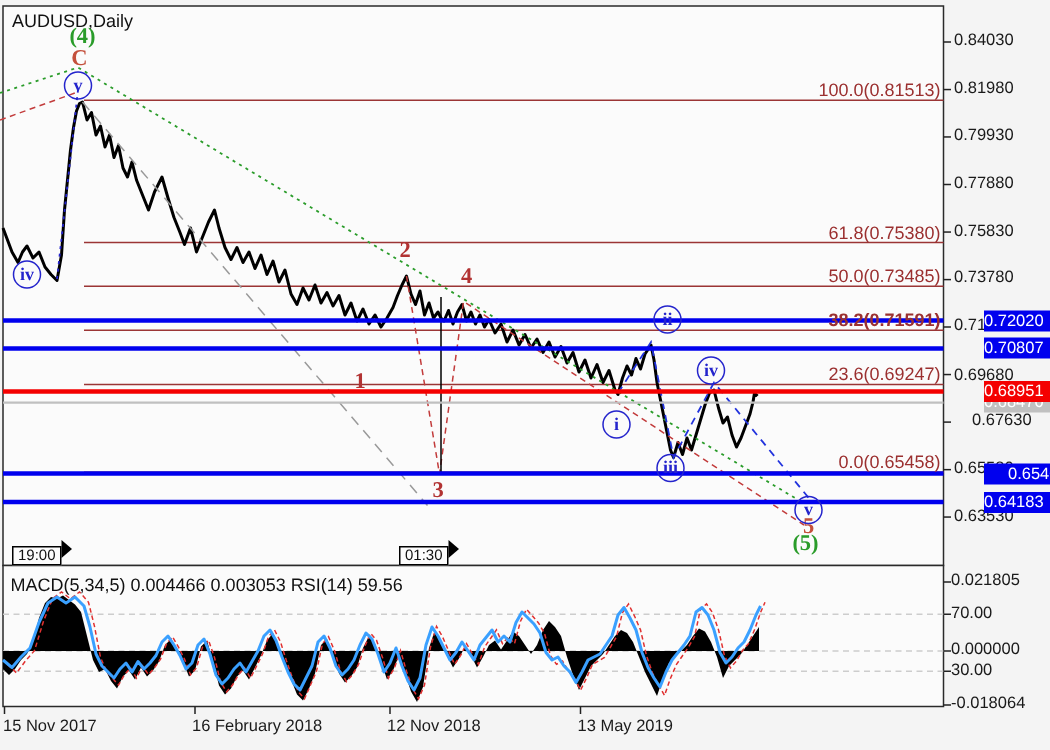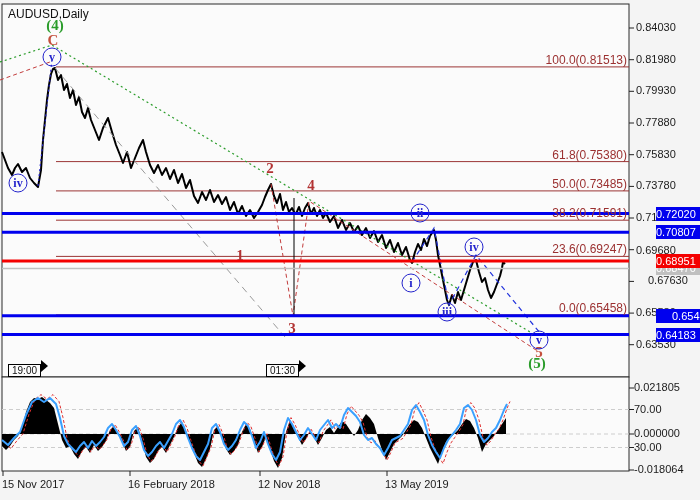--- a/index.html
+++ b/index.html
@@ -79,20 +79,21 @@
       <line x1="629" y1="434" x2="634" y2="434" stroke="#222"></line>
       <line x1="629" y1="447.5" x2="634" y2="447.5" stroke="#222"></line>
       <line x1="629" y1="470" x2="634" y2="470" stroke="#222"></line>
       <line x1="3" y1="471" x2="3" y2="476" stroke="#222"></line>
       <line x1="130" y1="471" x2="130" y2="476" stroke="#222"></line>
       <line x1="260" y1="471" x2="260" y2="476" stroke="#222"></line>
       <line x1="387" y1="471" x2="387" y2="476" stroke="#222"></line>
     </svg>
 
   <div class="lbl symbol">AUDUSD,Daily</div>
+  <div class="lbl macdlbl">MACD(5,34,5) 0.004466 0.003053 RSI(14) 59.56</div>
 
   <div class="timetag" style="left:8px;">
     <span class="box">19:00</span>
     <span class="arr"></span>
   </div>
   <div class="timetag" style="left:266px;">
     <span class="box">01:30</span>
     <span class="arr"></span>
   </div>
 
@@ -114,38 +115,38 @@
       <div class="lbl ticklbl" style="top: 306.053px;">0.65580</div>
       <div class="lbl ticklbl" style="top: 337.725px;">0.63530</div>
       <div class="lbl macdtick" style="top: 381px;">0.021805</div>
       <div class="lbl macdtick" style="top: 402.5px;">70.00</div>
       <div class="lbl macdtick" style="top: 427px;">0.000000</div>
       <div class="lbl macdtick" style="top: 440.5px;">30.00</div>
       <div class="lbl macdtick" style="top: 463px;">-0.018064</div>
       <div class="lbl fiblbl" style="top: 52.8877px;">100.0(0.81513)</div>
       <div class="lbl fiblbl" style="top: 147.643px;">61.8(0.75380)</div>
       <div class="lbl fiblbl" style="top: 176.92px;">50.0(0.73485)</div>
-      <div class="lbl fiblbl" style="top: 206.183px;">38.2(0.71591)</div>
+      <div class="lbl fiblbl" style="top: 206.183px; font-weight: bold;">38.2(0.71591)</div>
       <div class="lbl fiblbl" style="top: 242.397px; text-align: center;">23.6(0.69247)</div>
       <div class="lbl fiblbl" style="top: 300.937px;">0.0(0.65458)</div>
       <div class="badge" style="top: 206.554px; background: rgb(0, 0, 238);">0.72020</div>
       <div class="badge" style="top: 225.295px; background: rgb(0, 0, 238);">0.70807</div>
       <div class="badge" style="top: 253.971px; background: rgb(244, 0, 0);">0.68951</div>
       <div class="badge gray" style="top: 261.402px; background: rgb(192, 192, 192);">0.68470</div>
       <div class="badge" style="top: 308.71px; background: rgb(0, 0, 238); padding-left: 16px;">0.65408</div>
       <div class="badge" style="top: 327.636px; background: rgb(0, 0, 238);">0.64183</div>
       <div class="wave green" style="left: 55px; top: 25px;">(4)</div>
       <div class="wave orangered" style="left: 53px; top: 40px;">C</div>
       <div class="wave circled" style="left: 52px; top: 57px;">v</div>
       <div class="wave circled" style="left: 18px; top: 183px;">iv</div>
       <div class="wave darkred" style="left: 240px; top: 255px;">1</div>
       <div class="wave darkred" style="left: 270px; top: 168px;">2</div>
       <div class="wave darkred" style="left: 292px; top: 328px;">3</div>
       <div class="wave darkred" style="left: 311px; top: 185px;">4</div>
       <div class="wave circled" style="left: 411px; top: 283px;">i</div>
-      <div class="wave circled" style="left: 420px; top: 213px;">ii</div>
+      <div class="wave circled" style="left: 445px; top: 213px;">ii</div>
       <div class="wave circled" style="left: 447px; top: 312px;">iii</div>
       <div class="wave circled" style="left: 474px; top: 247px;">iv</div>
       <div class="wave orangered" style="left: 539px; top: 352px;">5</div>
       <div class="wave circled" style="left: 539px; top: 340px;">v</div>
       <div class="wave green" style="left: 537px; top: 363px;">(5)</div>
     </div>
 </div>
 
 </body></html>

